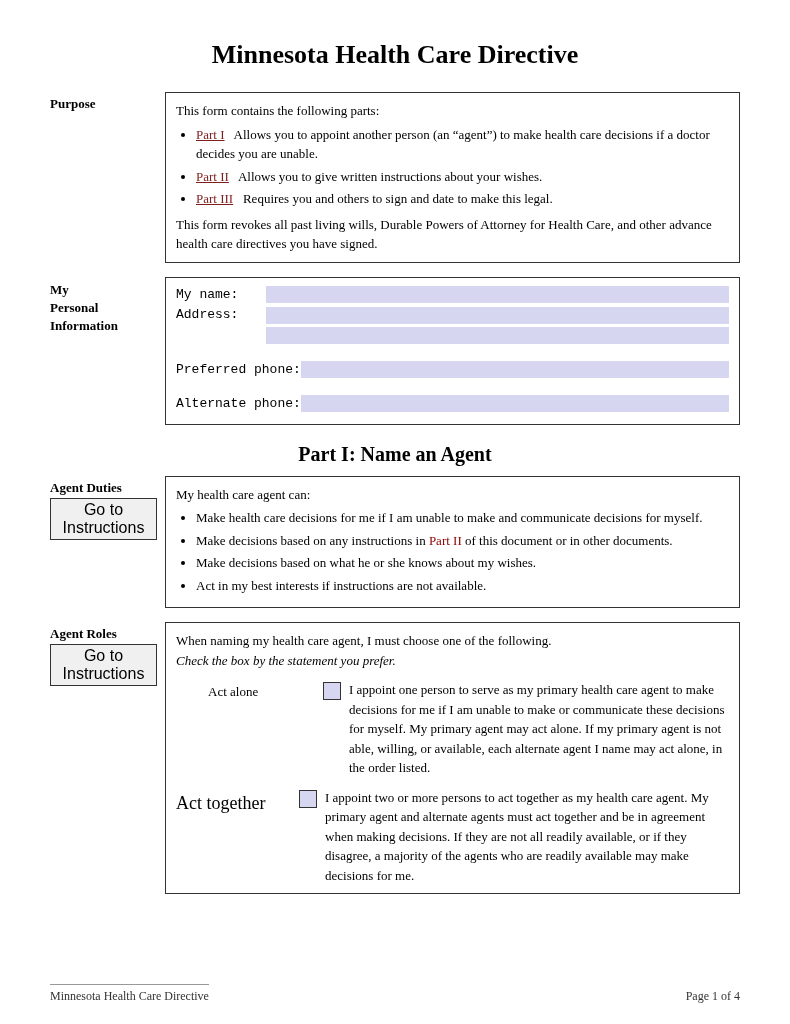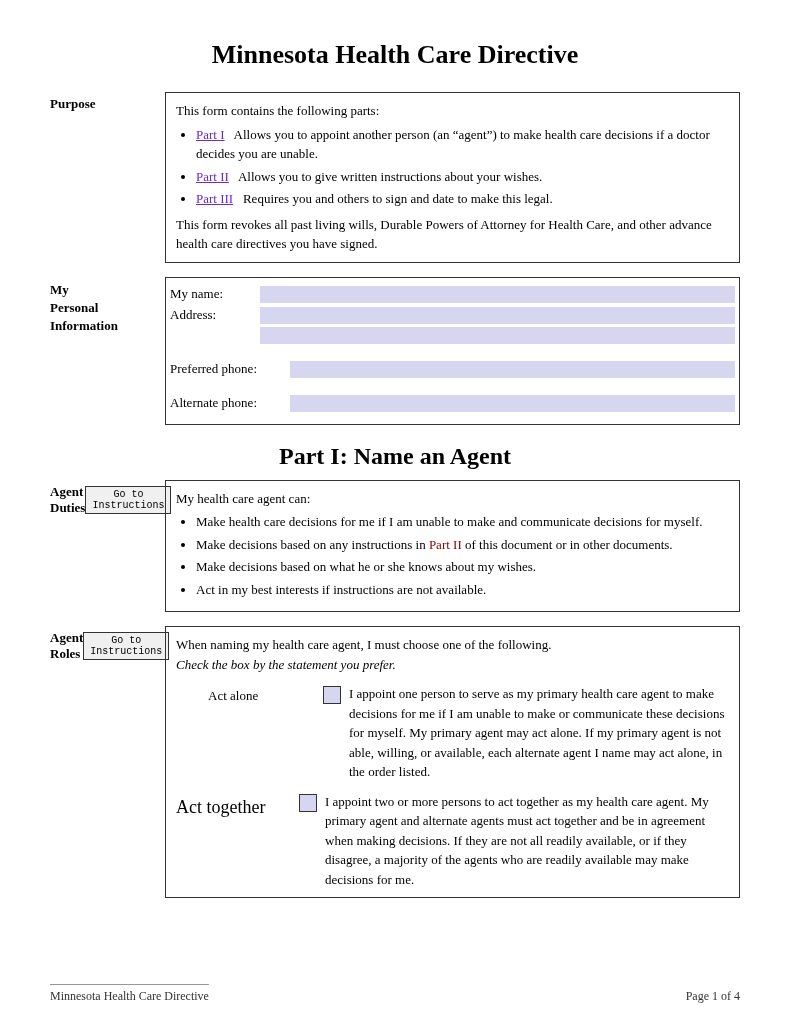--- a/index.html
+++ b/index.html
@@ -68,51 +68,51 @@
       margin-top: 4px;
       margin-bottom: 4px;
     }
 
     .section-content ul li {
       margin-bottom: 3px;
     }
 
     .underline-link {
       text-decoration: underline;
-      color: #6d28d9;
+      color: #7f1d1d;
     }
 
     .red-text {
       color: #8b0000;
     }
 
     
     .part-heading {
       text-align: center;
-      font-size: 24px;
+      font-size: 20px;
       font-weight: bold;
       margin: 18px 0 10px 0;
       font-family: "Times New Roman", Times, serif;
     }
 
     
     .goto-btn {
       display: inline-block;
       border: 1px solid #333;
       padding: 2px 6px;
-      font-size: 10px;
+      font-size: 16px;
       background: #f0f0f0;
       cursor: pointer;
       margin-top: 2px;
-      font-family: Liberation Mono, monospace;
+      font-family: Liberation Sans, sans-serif;
     }
 
     .label-with-btn {
       display: flex;
-      flex-direction: row;
+      flex-direction: column;
       align-items: flex-start;
       width: 115px;
       min-width: 115px;
       padding-right: 8px;
       padding-top: 4px;
     }
 
     .checkbox-box {
       width: 18px;
       height: 18px;
@@ -149,21 +149,22 @@
     }
 
     .footer-divider {
       border-top: 1px solid #999;
       margin-bottom: 4px;
     }
 
     .personal-info-section {
       flex: 1;
       border: 1px solid #333;
-      padding: 8px 4px;
+      padding: 8px 10px;
+      font-family: Liberation Mono, monospace;
     }
 
     .name-row {
       display: flex;
       align-items: center;
       margin-bottom: 4px;
     }
 
     .name-label {
       min-width: 90px;

